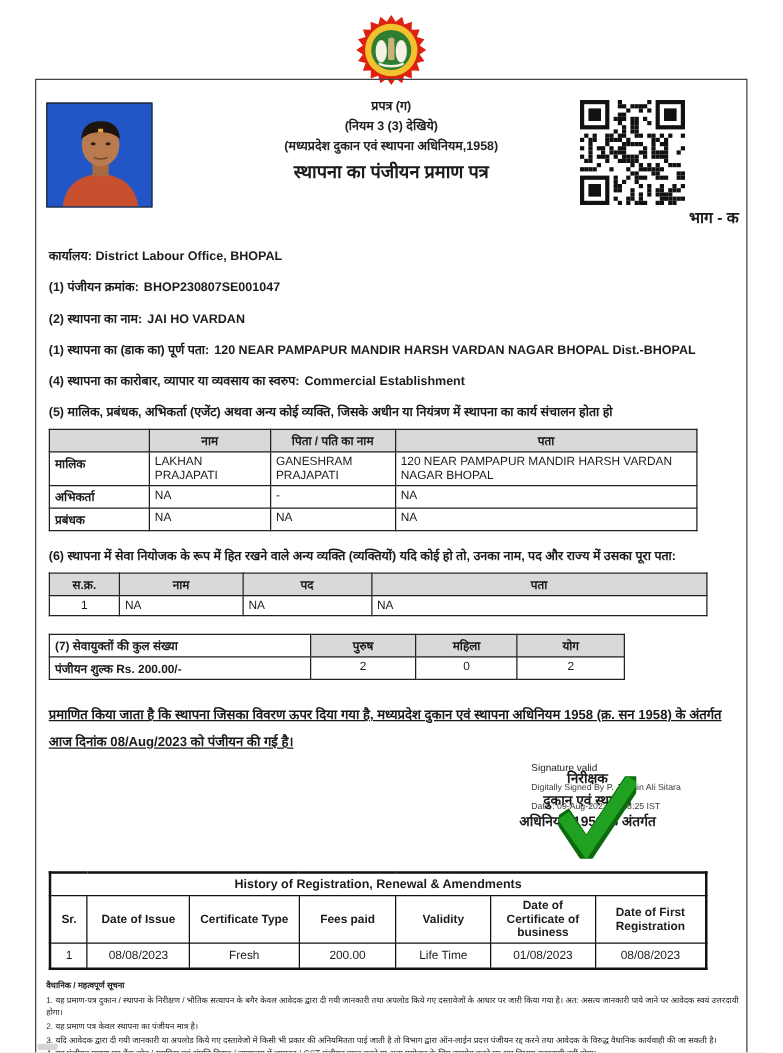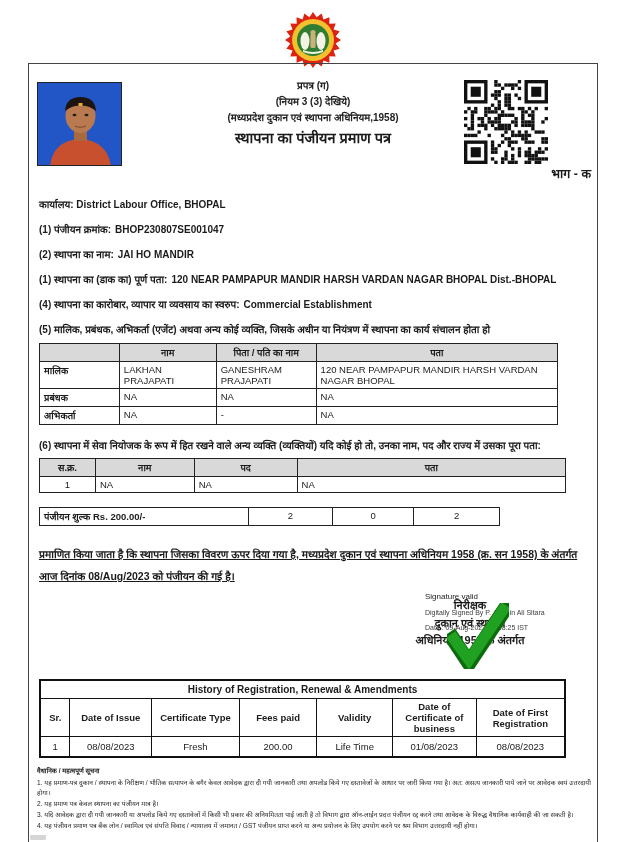--- a/index.html
+++ b/index.html
@@ -325,21 +325,21 @@
 
       <div class="office-line">
         <span class="lbl">कार्यालय:</span>
         <span>District Labour Office, BHOPAL</span>
       </div>
 
       <div class="field">
         <span class="lbl">(1) पंजीयन क्रमांक:</span><span>BHOP230807SE001047</span>
       </div>
       <div class="field">
-        <span class="lbl">(2) स्थापना का नाम:</span><span>JAI HO MANDIR</span>
+        <span class="lbl">(2) स्थापना का नाम:</span><span>JAI HO VARDAN</span>
       </div>
       <div class="field">
         <span class="lbl">(1) स्थापना का (डाक का) पूर्ण पता:</span><span>120 NEAR PAMPAPUR MANDIR HARSH VARDAN NAGAR BHOPAL Dist.-BHOPAL</span>
       </div>
       <div class="field">
         <span class="lbl">(4) स्थापना का कारोबार, व्यापार या व्यवसाय का स्वरुप:</span><span>Commercial Establishment</span>
       </div>
       <div class="field">
         <span class="lbl">(5) मालिक, प्रबंधक, अभिकर्ता (एजेंट) अथवा अन्य कोई व्यक्ति, जिसके अधीन या नियंत्रण में स्थापना का कार्य संचालन होता हो</span>
       </div>
@@ -358,29 +358,29 @@
           <th>पिता / पति का नाम</th>
           <th>पता</th>
         </tr>
         <tr>
           <td class="role">मालिक</td>
           <td>LAKHAN PRAJAPATI</td>
           <td>GANESHRAM PRAJAPATI</td>
           <td>120 NEAR PAMPAPUR MANDIR HARSH VARDAN NAGAR BHOPAL</td>
         </tr>
         <tr>
+          <td class="role">अभिकर्ता</td>
+          <td>NA</td>
+          <td>-</td>
+          <td>NA</td>
+        </tr>
+        <tr>
           <td class="role">प्रबंधक</td>
           <td>NA</td>
           <td>NA</td>
-          <td>NA</td>
-        </tr>
-        <tr>
-          <td class="role">अभिकर्ता</td>
-          <td>NA</td>
-          <td>-</td>
           <td>NA</td>
         </tr>
       </tbody>
         </table>
 
       <div class="sec6">(6) स्थापना में सेवा नियोजक के रूप में हित रखने वाले अन्य व्यक्ति (व्यक्तियों) यदि कोई हो तो, उनका नाम, पद और राज्य में उसका पूरा पता:</div>
 
       <table class="others-table">
         <colgroup>
             <col style="width:56px">
@@ -405,20 +405,26 @@
         </table>
 
       <table class="emp-table">
         <colgroup>
             <col style="width:209px">
             <col style="width:85px">
             <col style="width:81px">
             <col style="width:86px">
           </colgroup>
         <tbody>
+            <tr>
+          <td class="lab">(7) सेवायुक्तों की कुल संख्या</td>
+          <th>पुरुष</th>
+          <th>महिला</th>
+          <th>योग</th>
+        </tr>
         <tr>
           <td class="lab">पंजीयन शुल्क Rs. 200.00/-</td>
           <td class="val">2</td>
           <td class="val">0</td>
           <td class="val">2</td>
         </tr>
       </tbody>
         </table>
 
       <div class="certify">प्रमाणित किया जाता है कि स्थापना जिसका विवरण ऊपर दिया गया है, मध्यप्रदेश दुकान एवं स्थापना अधिनियम 1958 (क्र. सन 1958) के अंतर्गत आज दिनांक 08/Aug/2023 को पंजीयन की गई है।</div>

